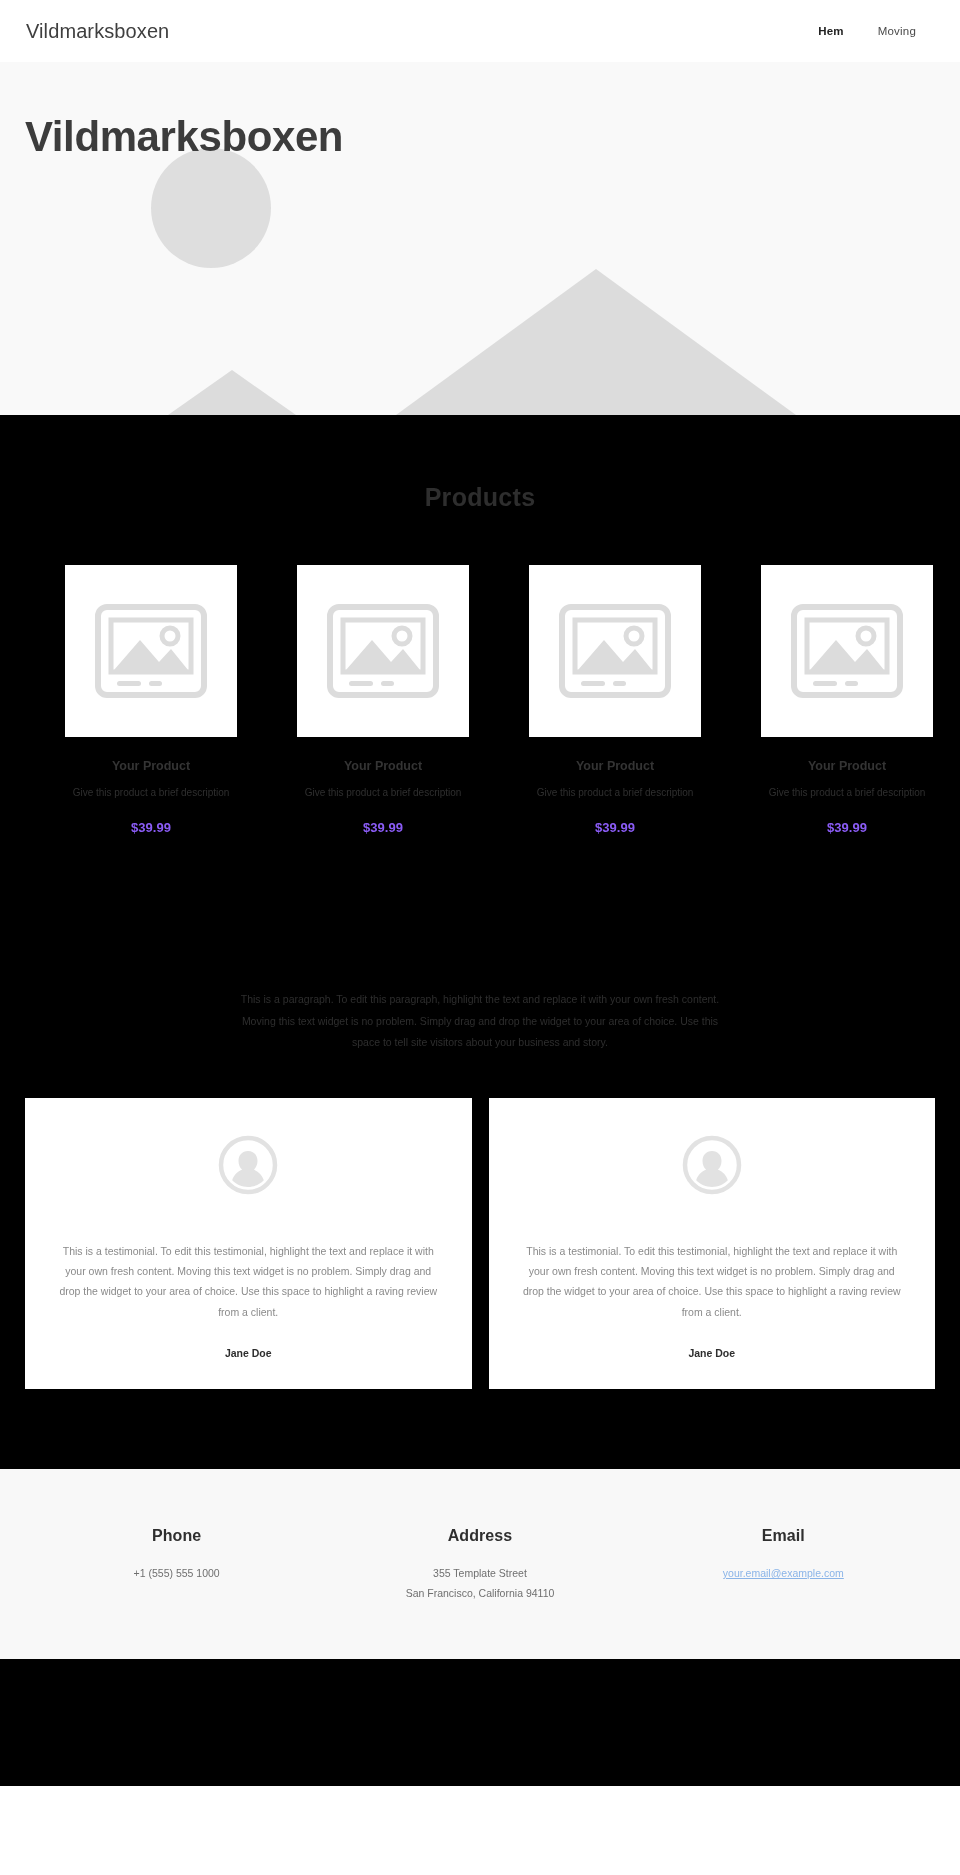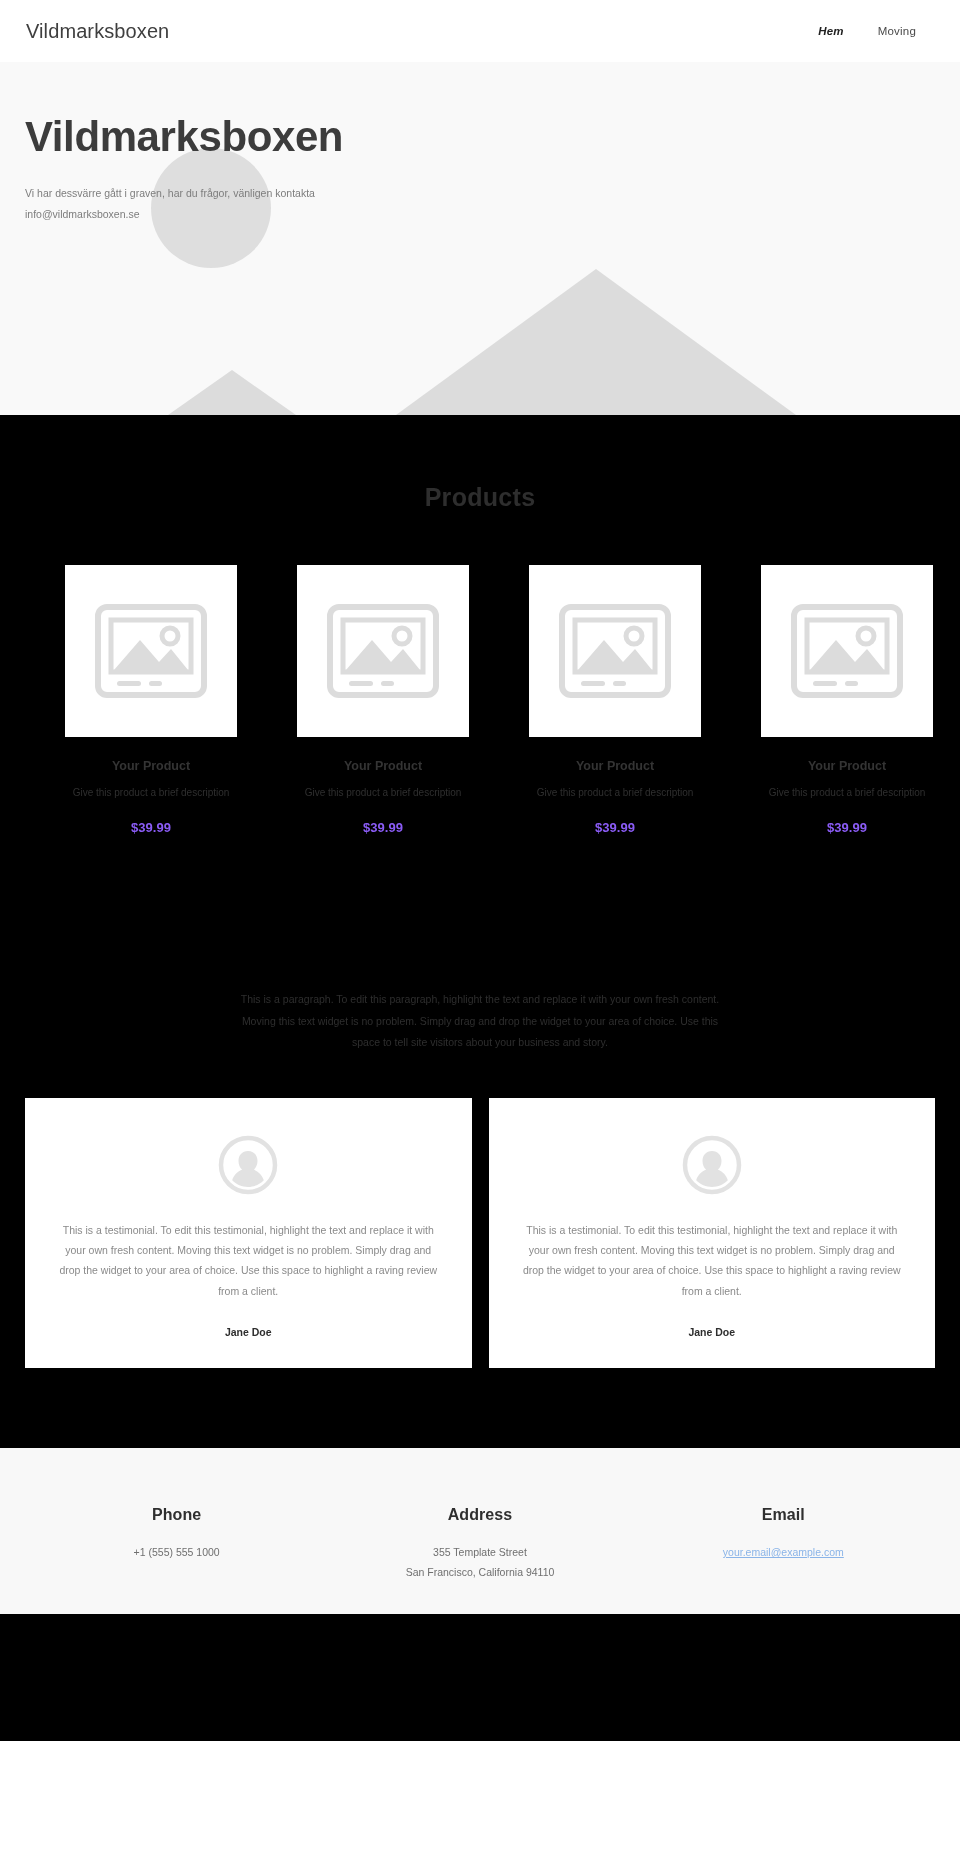--- a/index.html
+++ b/index.html
@@ -30,21 +30,21 @@
     white-space: nowrap;
   }
   .nav { display: flex; align-items: center; gap: 34px; padding-right: 20px; }
   .nav-item {
     font-size: 11.5px;
     color: #4a4a4a;
     text-decoration: none;
     letter-spacing: .2px;
     white-space: nowrap;
   }
-  .nav-item.active { font-weight: 700; color: #222; font-style: italic; }
+  .nav-item.active { font-weight: 700; color: #222; }
 
   
   .hero {
     position: relative;
     height: 353px;
     background: #f9f9f9;
     overflow: hidden;
   }
   .hero-circle {
     position: absolute;
@@ -156,37 +156,37 @@
     padding: 44px 25px 0;
   }
   .testimonial-card {
     flex: 1;
     background: #ffffff;
     padding: 36px 30px 30px;
     text-align: center;
   }
   .avatar-wrap { display: flex; justify-content: center; }
   .testimonial-text {
-    margin-top: 24px;
+    margin-top: 45px;
     font-size: 10.5px;
     line-height: 1.95;
     color: #8a8a8a;
   }
   .testimonial-author {
     margin-top: 25px;
     font-size: 10.5px;
     font-weight: 700;
     color: #2e2e2e;
   }
   .dark-spacer { height: 80px; }
 
   
   .contact {
     background: #f8f8f8;
-    padding: 58px 25px 32px;
+    padding: 58px 25px 56px;
     display: flex;
   }
   .contact-col { flex: 1; text-align: center; }
   .contact-title {
     font-size: 16px;
     font-weight: 700;
     color: #2f2f2f;
     letter-spacing: .1px;
   }
   .contact-line {
@@ -216,21 +216,20 @@
     <a class="nav-item" href="#">Moving</a>
   </nav>
 </header>
 
 <section class="hero">
   <div class="hero-circle"></div>
   <div class="hero-mountain-big"></div>
   <div class="hero-mountain-small"></div>
   <div class="hero-inner">
     <h1 class="hero-title">Vildmarksboxen</h1>
-    <p class="hero-sub">Vi har dessvärre gått i graven, har du frågor, vänligen kontakta info@vildmarksboxen.se</p>
   </div>
 </section>
 
 <div class="dark">
 
   <section class="products">
     <h2 class="section-heading">Products</h2>
     <div class="product-grid">
 
       <div class="product-card">

